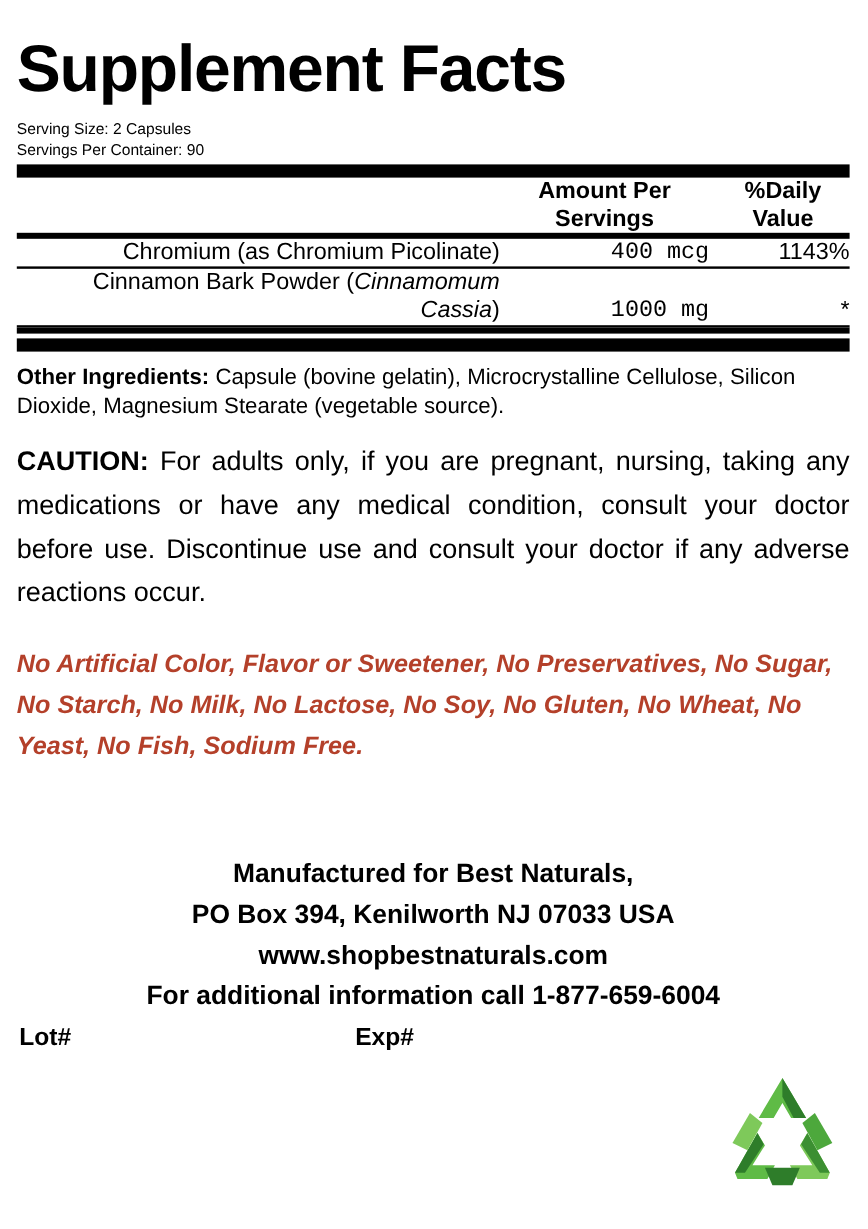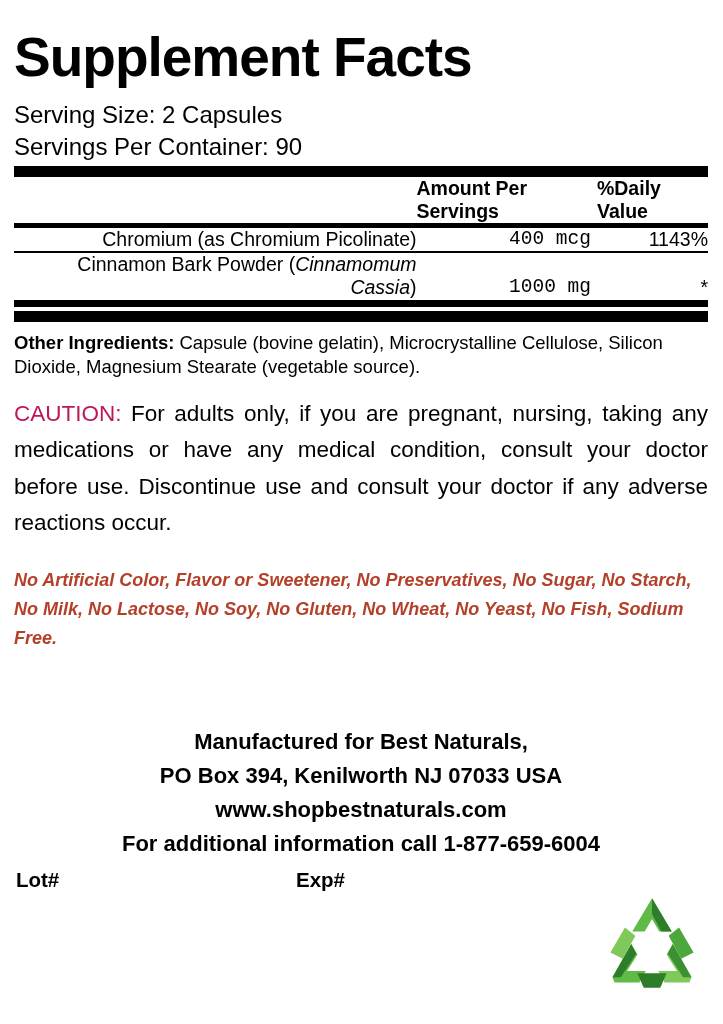--- a/index.html
+++ b/index.html
@@ -23,21 +23,21 @@
   }
   .title {
     font-size: 55px;
     font-weight: bold;
     letter-spacing: -1px;
     line-height: 1.0;
     margin: 8px 0 2px 0;
     white-space: nowrap;
   }
   .serving-lines {
-    font-size: 24px;
+    font-size: 13px;
     line-height: 1.32;
     margin-top: 14px;
     margin-bottom: 4px;
   }
   .rule-thick {
     height: 11px;
     background: #000;
     margin: 4px 0 0 0;
   }
   .rule-med {
@@ -54,21 +54,21 @@
     width: 100%;
     border-collapse: collapse;
     font-size: 19.5px;
   }
   table.facts td, table.facts th {
     padding: 0;
     vertical-align: bottom;
   }
   .hdr-row th {
     font-weight: bold;
-    text-align: left;
+    text-align: center;
     line-height: 1.16;
     padding: 4px 0 5px 0;
   }
   .hdr-blank { width: 58%; }
   .hdr-amt { width: 26%; padding-right: 6px !important; }
   .hdr-dv  { width: 16%; text-align: right; }
   .nutri-row td {
     padding: 6px 0 6px 0;
     line-height: 1.2;
   }
@@ -87,28 +87,28 @@
   }
   .other-ing b { font-weight: bold; }
   .caution {
     font-size: 22.5px;
     line-height: 1.62;
     margin-top: 16px;
     text-align: justify;
     text-justify: inter-word;
   }
   .caution .kw {
-    color: #be185d;
-    font-weight: normal;
+    color: #000000;
+    font-weight: bold;
   }
   .free-claims {
     color: #b4402a;
     font-weight: bold;
     font-style: italic;
-    font-size: 18px;
+    font-size: 21px;
     line-height: 1.62;
     margin-top: 24px;
   }
   .footer {
     text-align: center;
     font-weight: bold;
     font-size: 22px;
     line-height: 1.55;
     margin-top: 72px;
   }

